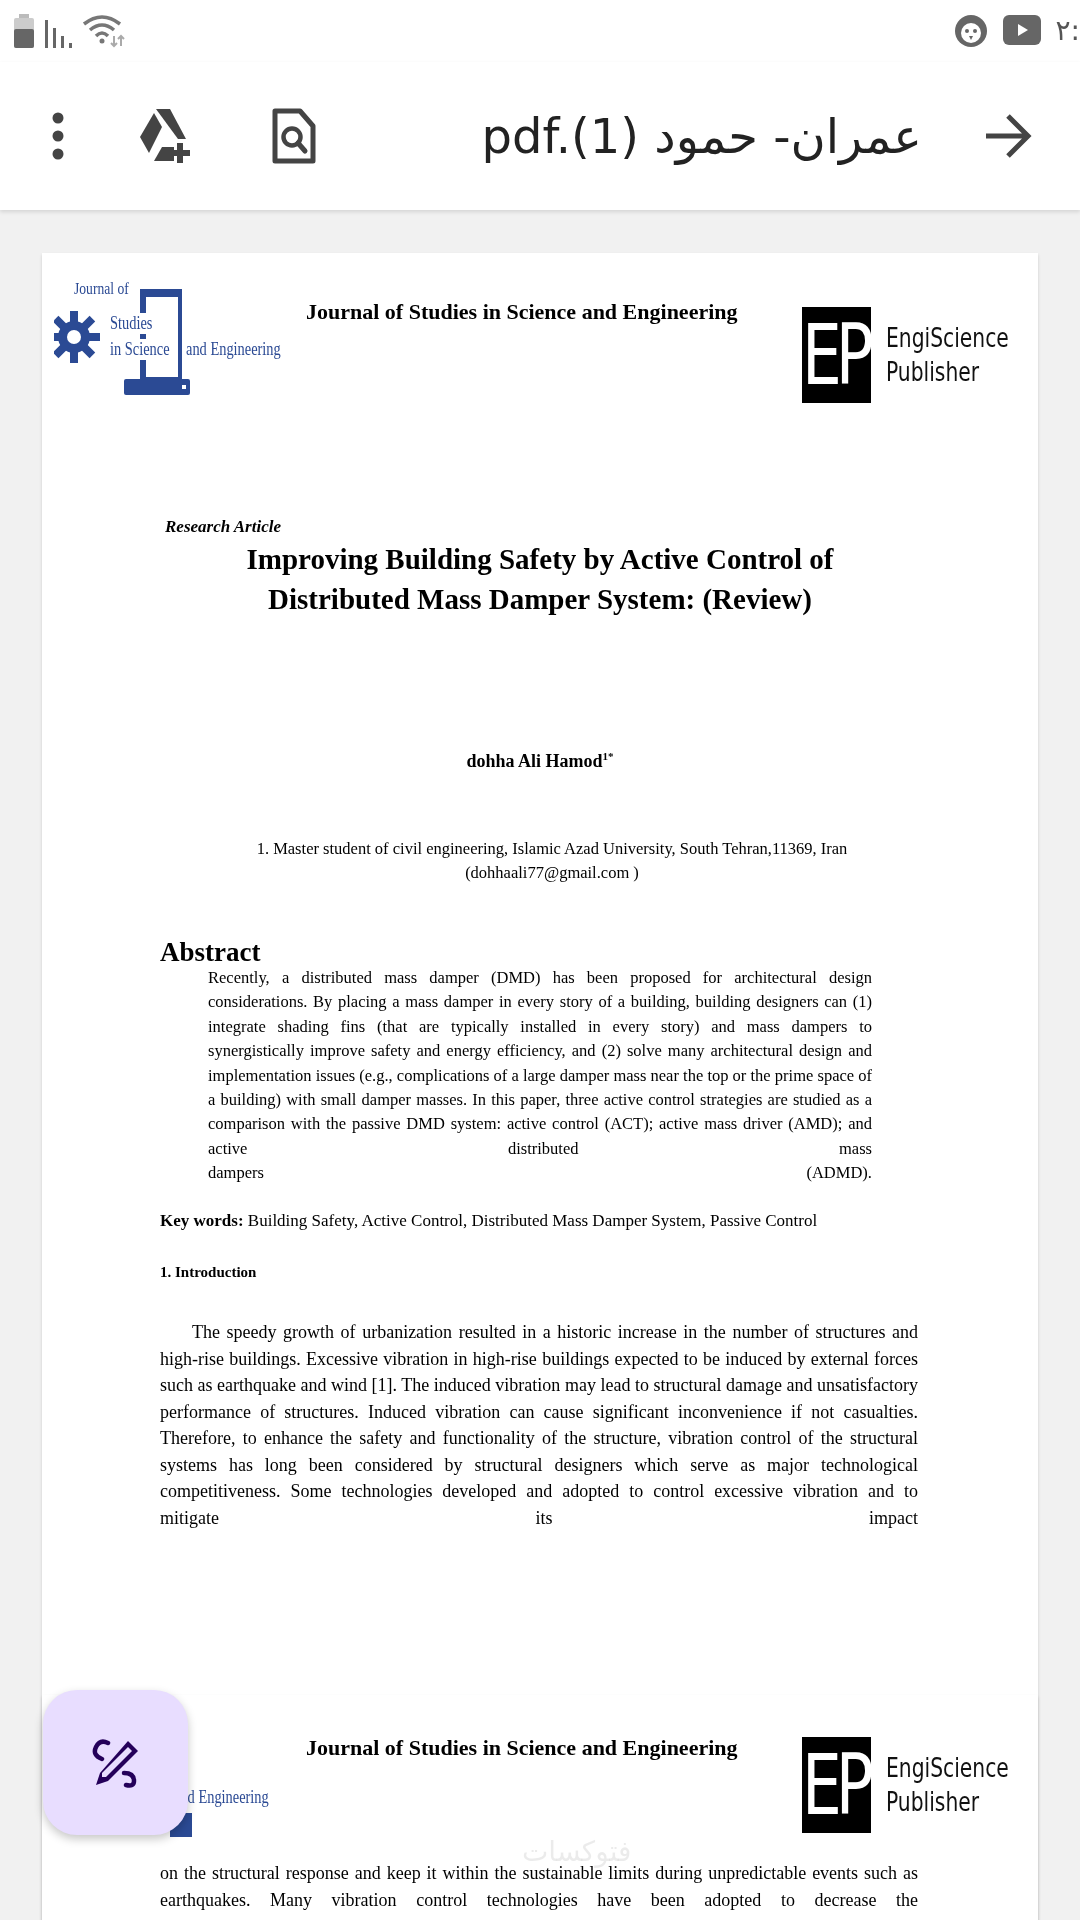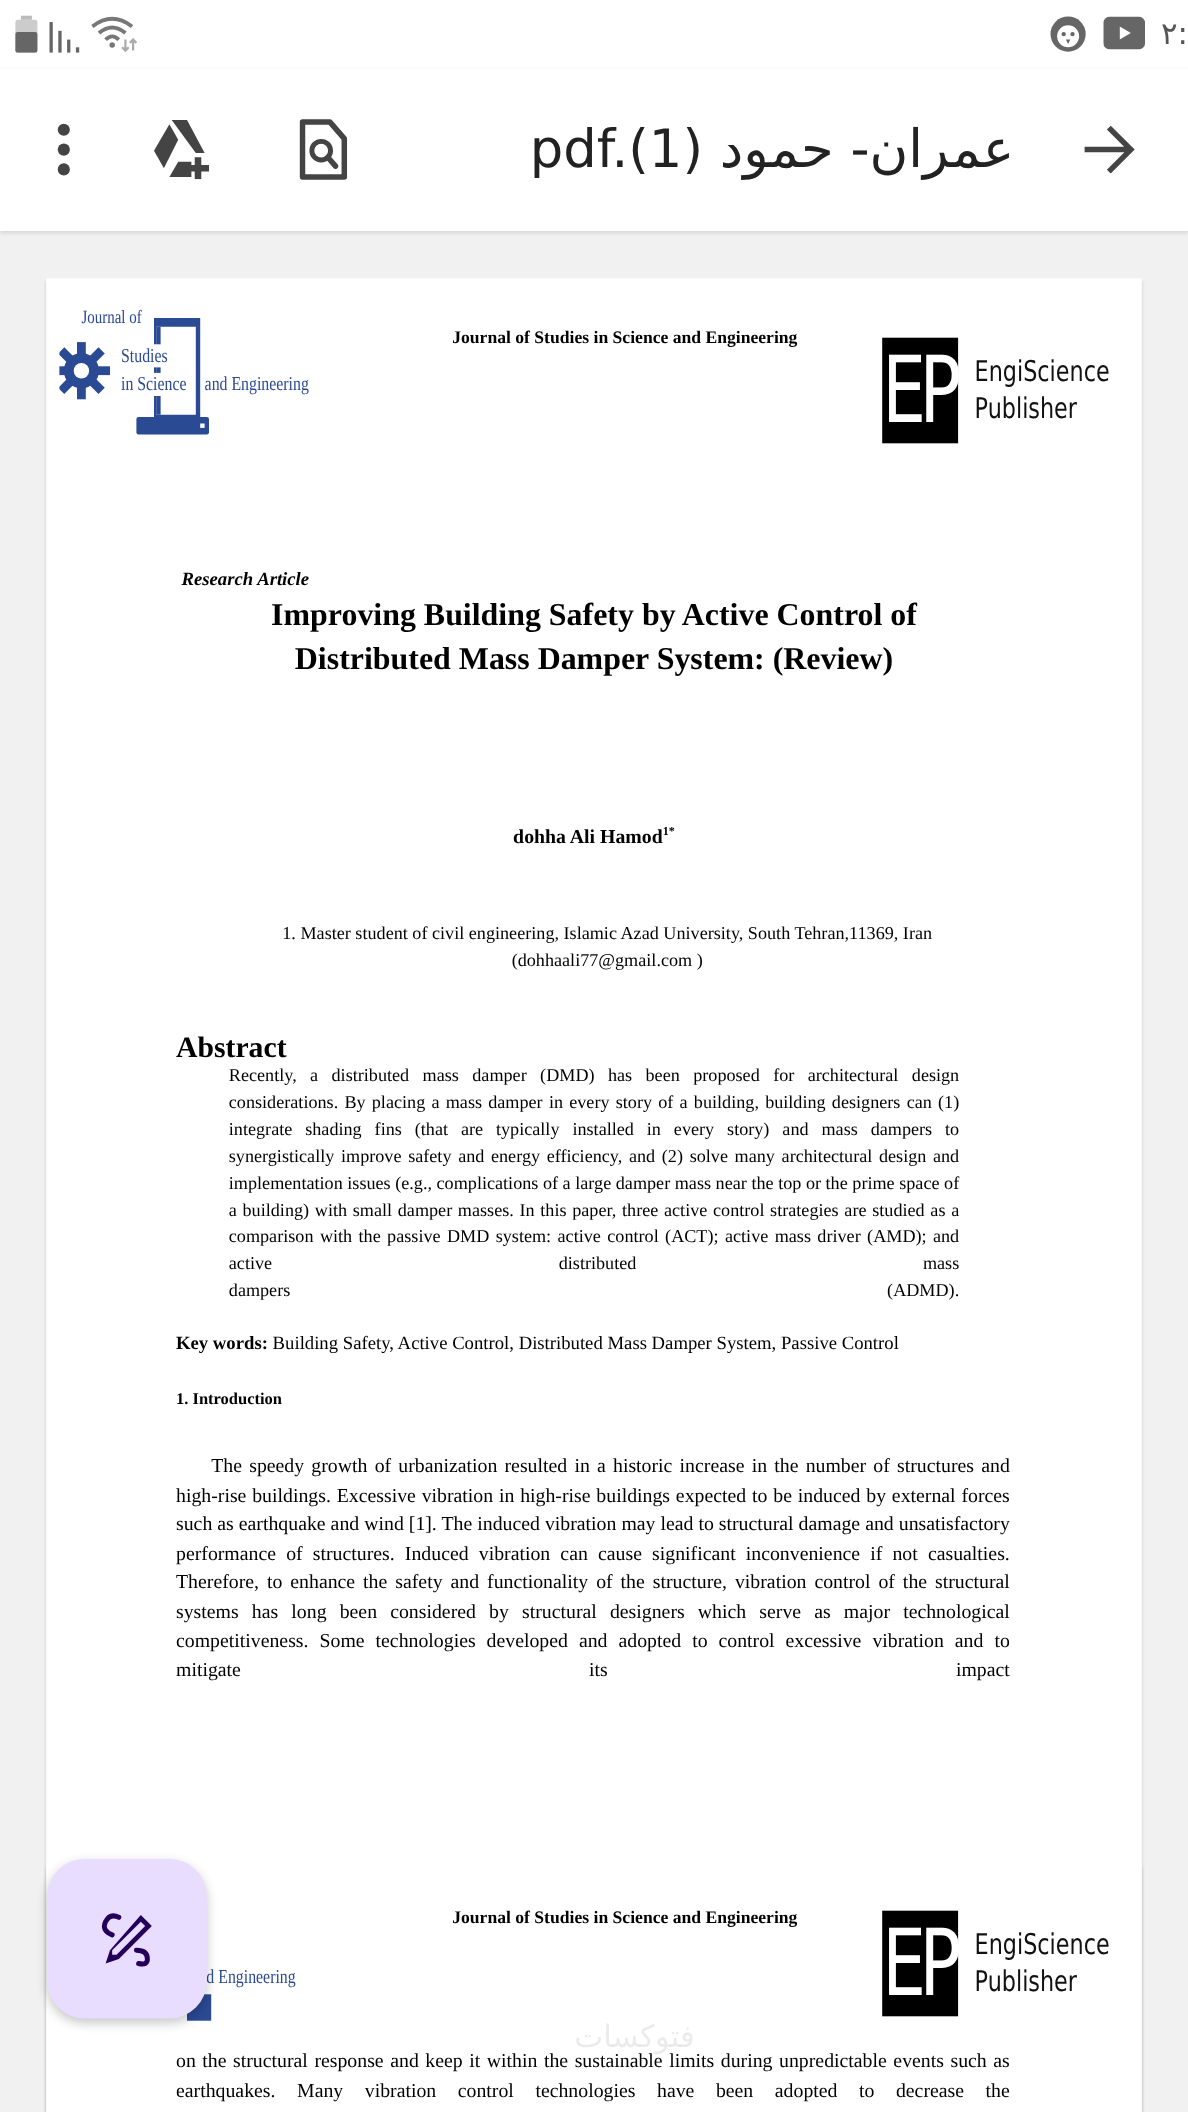--- a/index.html
+++ b/index.html
@@ -33,22 +33,22 @@
   }
   
   .page {
     position: absolute; left: 42px; width: 996px; background: #ffffff;
     box-shadow: 0 2px 3px rgba(0,0,0,0.15);
   }
   .page1 { top: 253px; height: 1785px; }
   .page2 { top: 1695px; height: 300px; }
   .serif { font-family: "Liberation Serif", serif; color: #000; }
   .hdr-journal {
-    position: absolute; left: 276px; width: 500px; text-align: center;
-    font-size: 16px; font-weight: bold;
+    position: absolute; left: 264px; width: 500px; text-align: left;
+    font-size: 22px; font-weight: bold;
   }
   .logo-left { position: absolute; left: 12px; }
   .logo-right { position: absolute; left: 760px; display: flex; align-items: center; gap: 8px; }
   .ep-box {
     width: 86px; height: 96px; background: #000; color: #fff;
     font-family: "DejaVu Sans", sans-serif; font-size: 84px; line-height: 96px;
     text-align: center; letter-spacing: -8px; transform: scaleX(0.75); transform-origin: left center;
     padding-right: 6px;
   }
   .ep-text { font-family: "DejaVu Sans", sans-serif; font-size: 26px; line-height: 34px; color: #111; margin-left: -16px; transform: scaleX(0.78); transform-origin: left center; }

